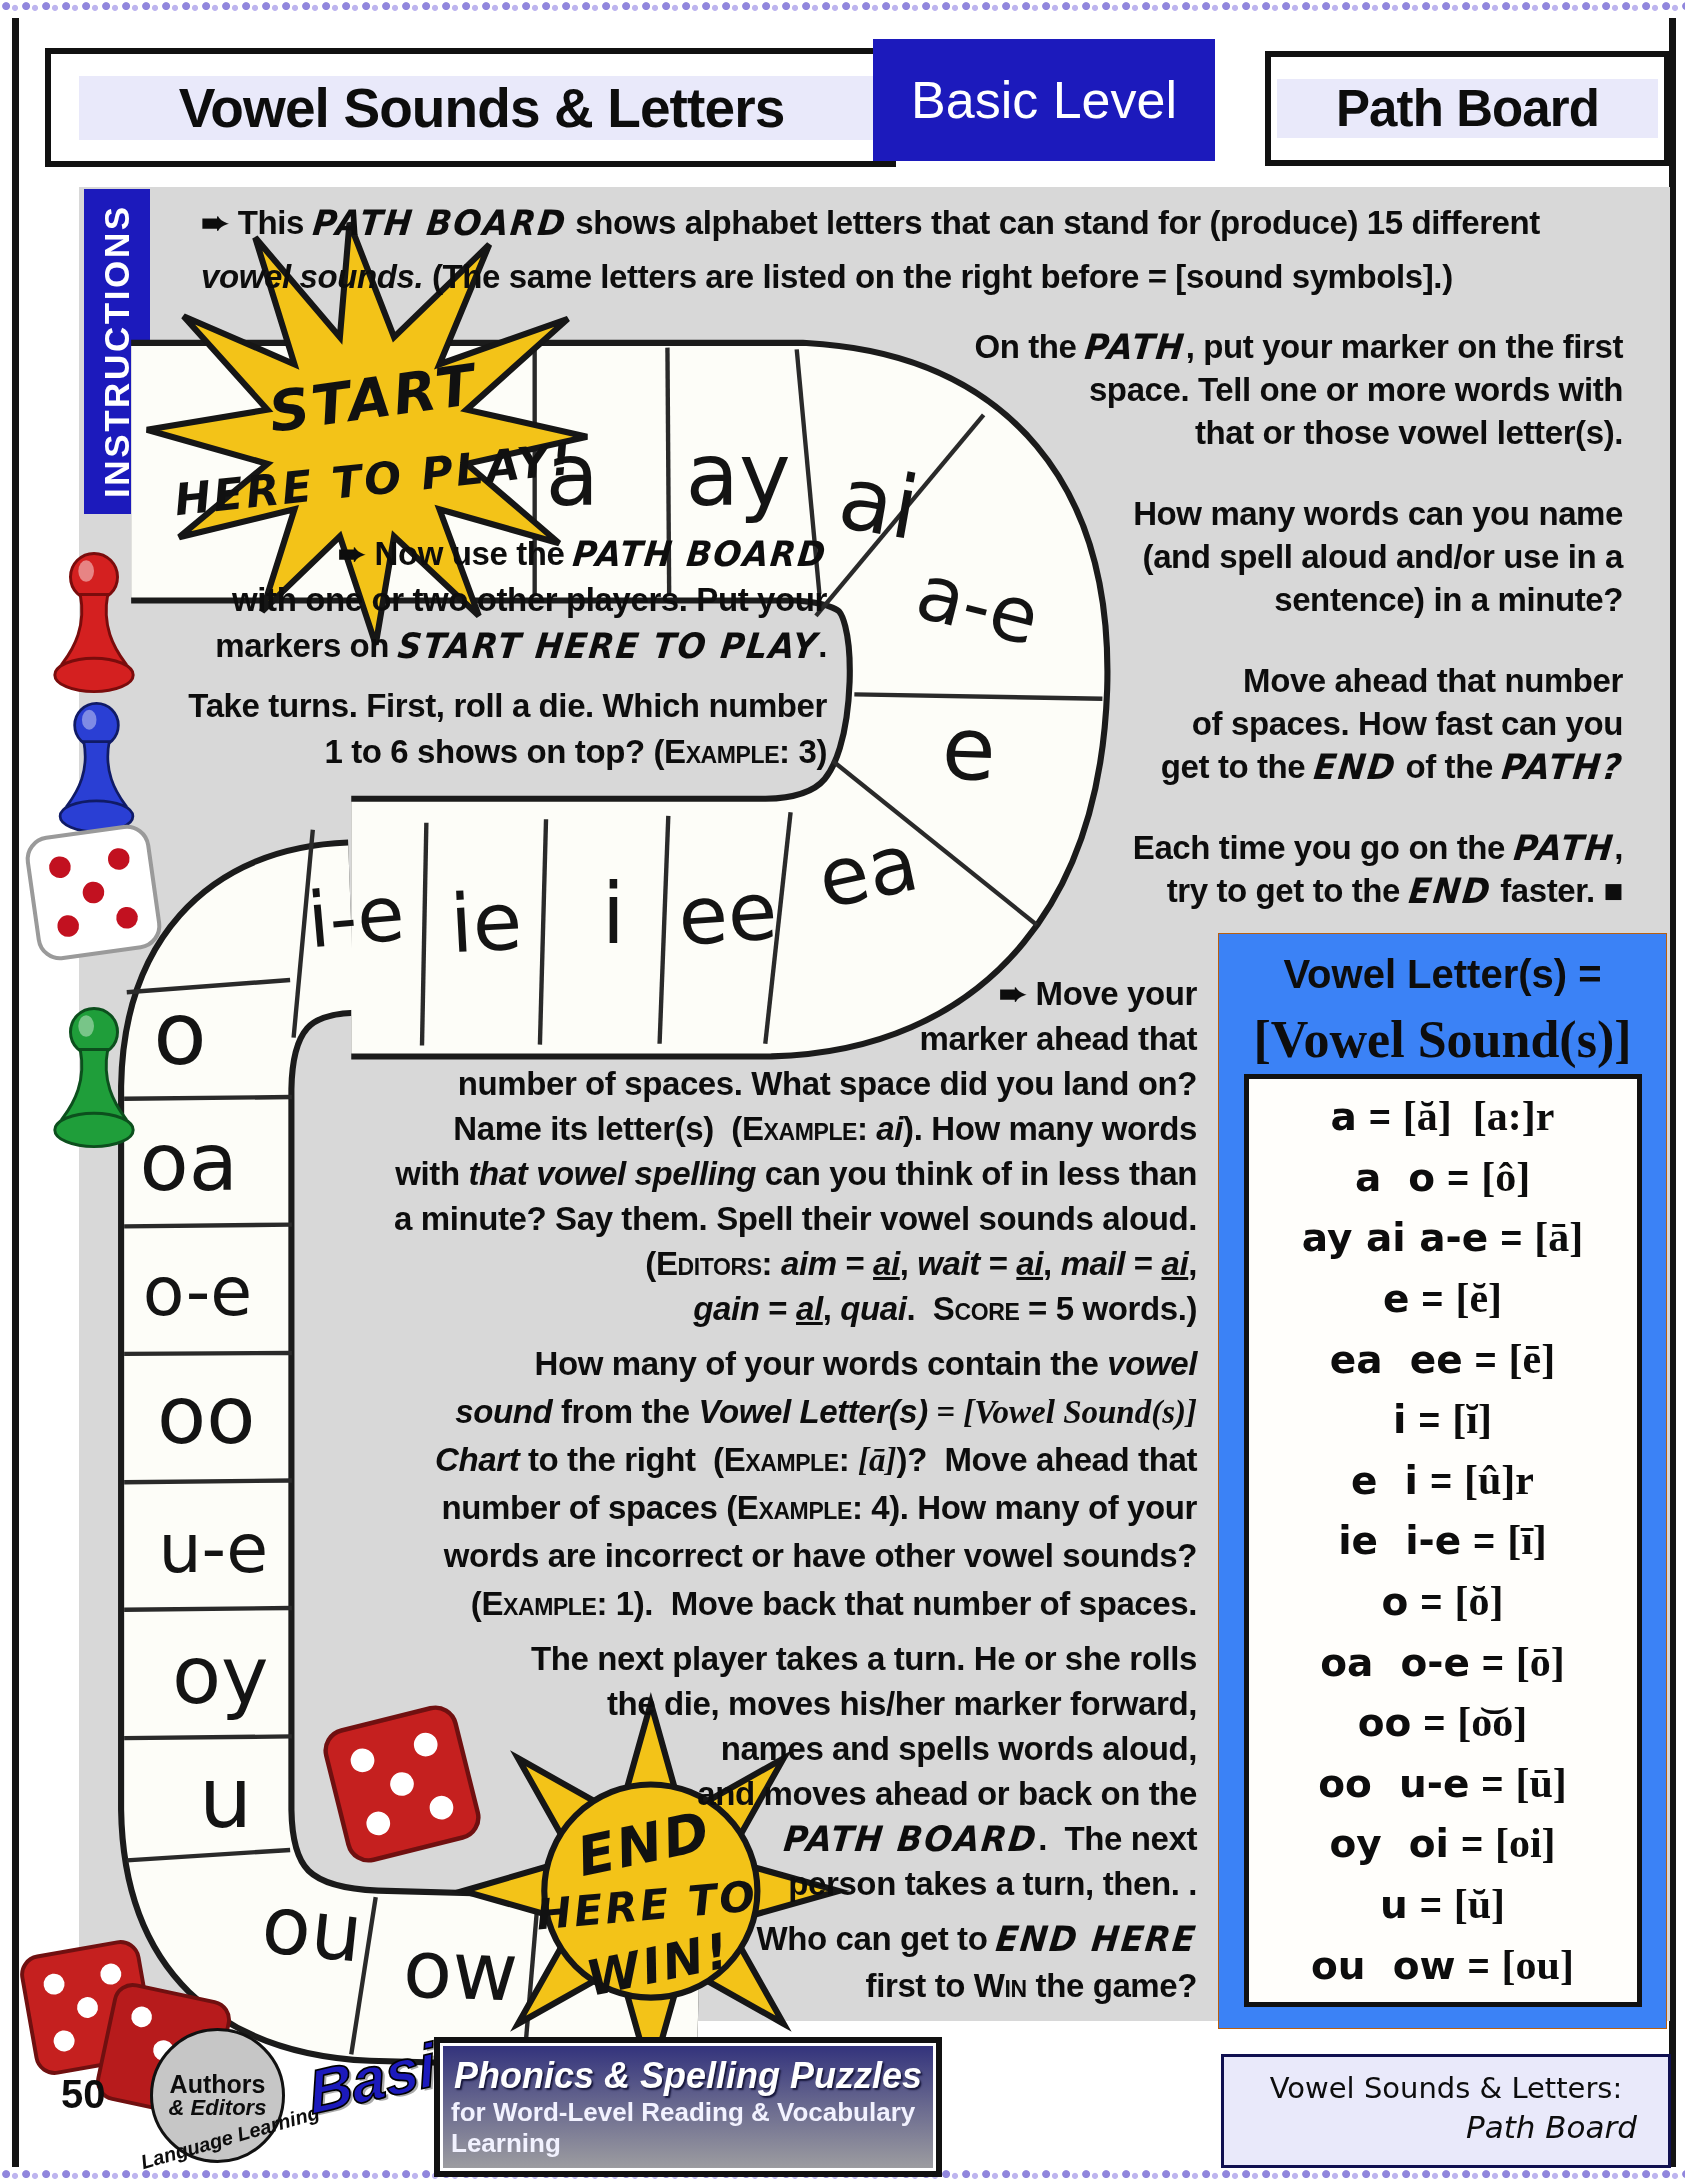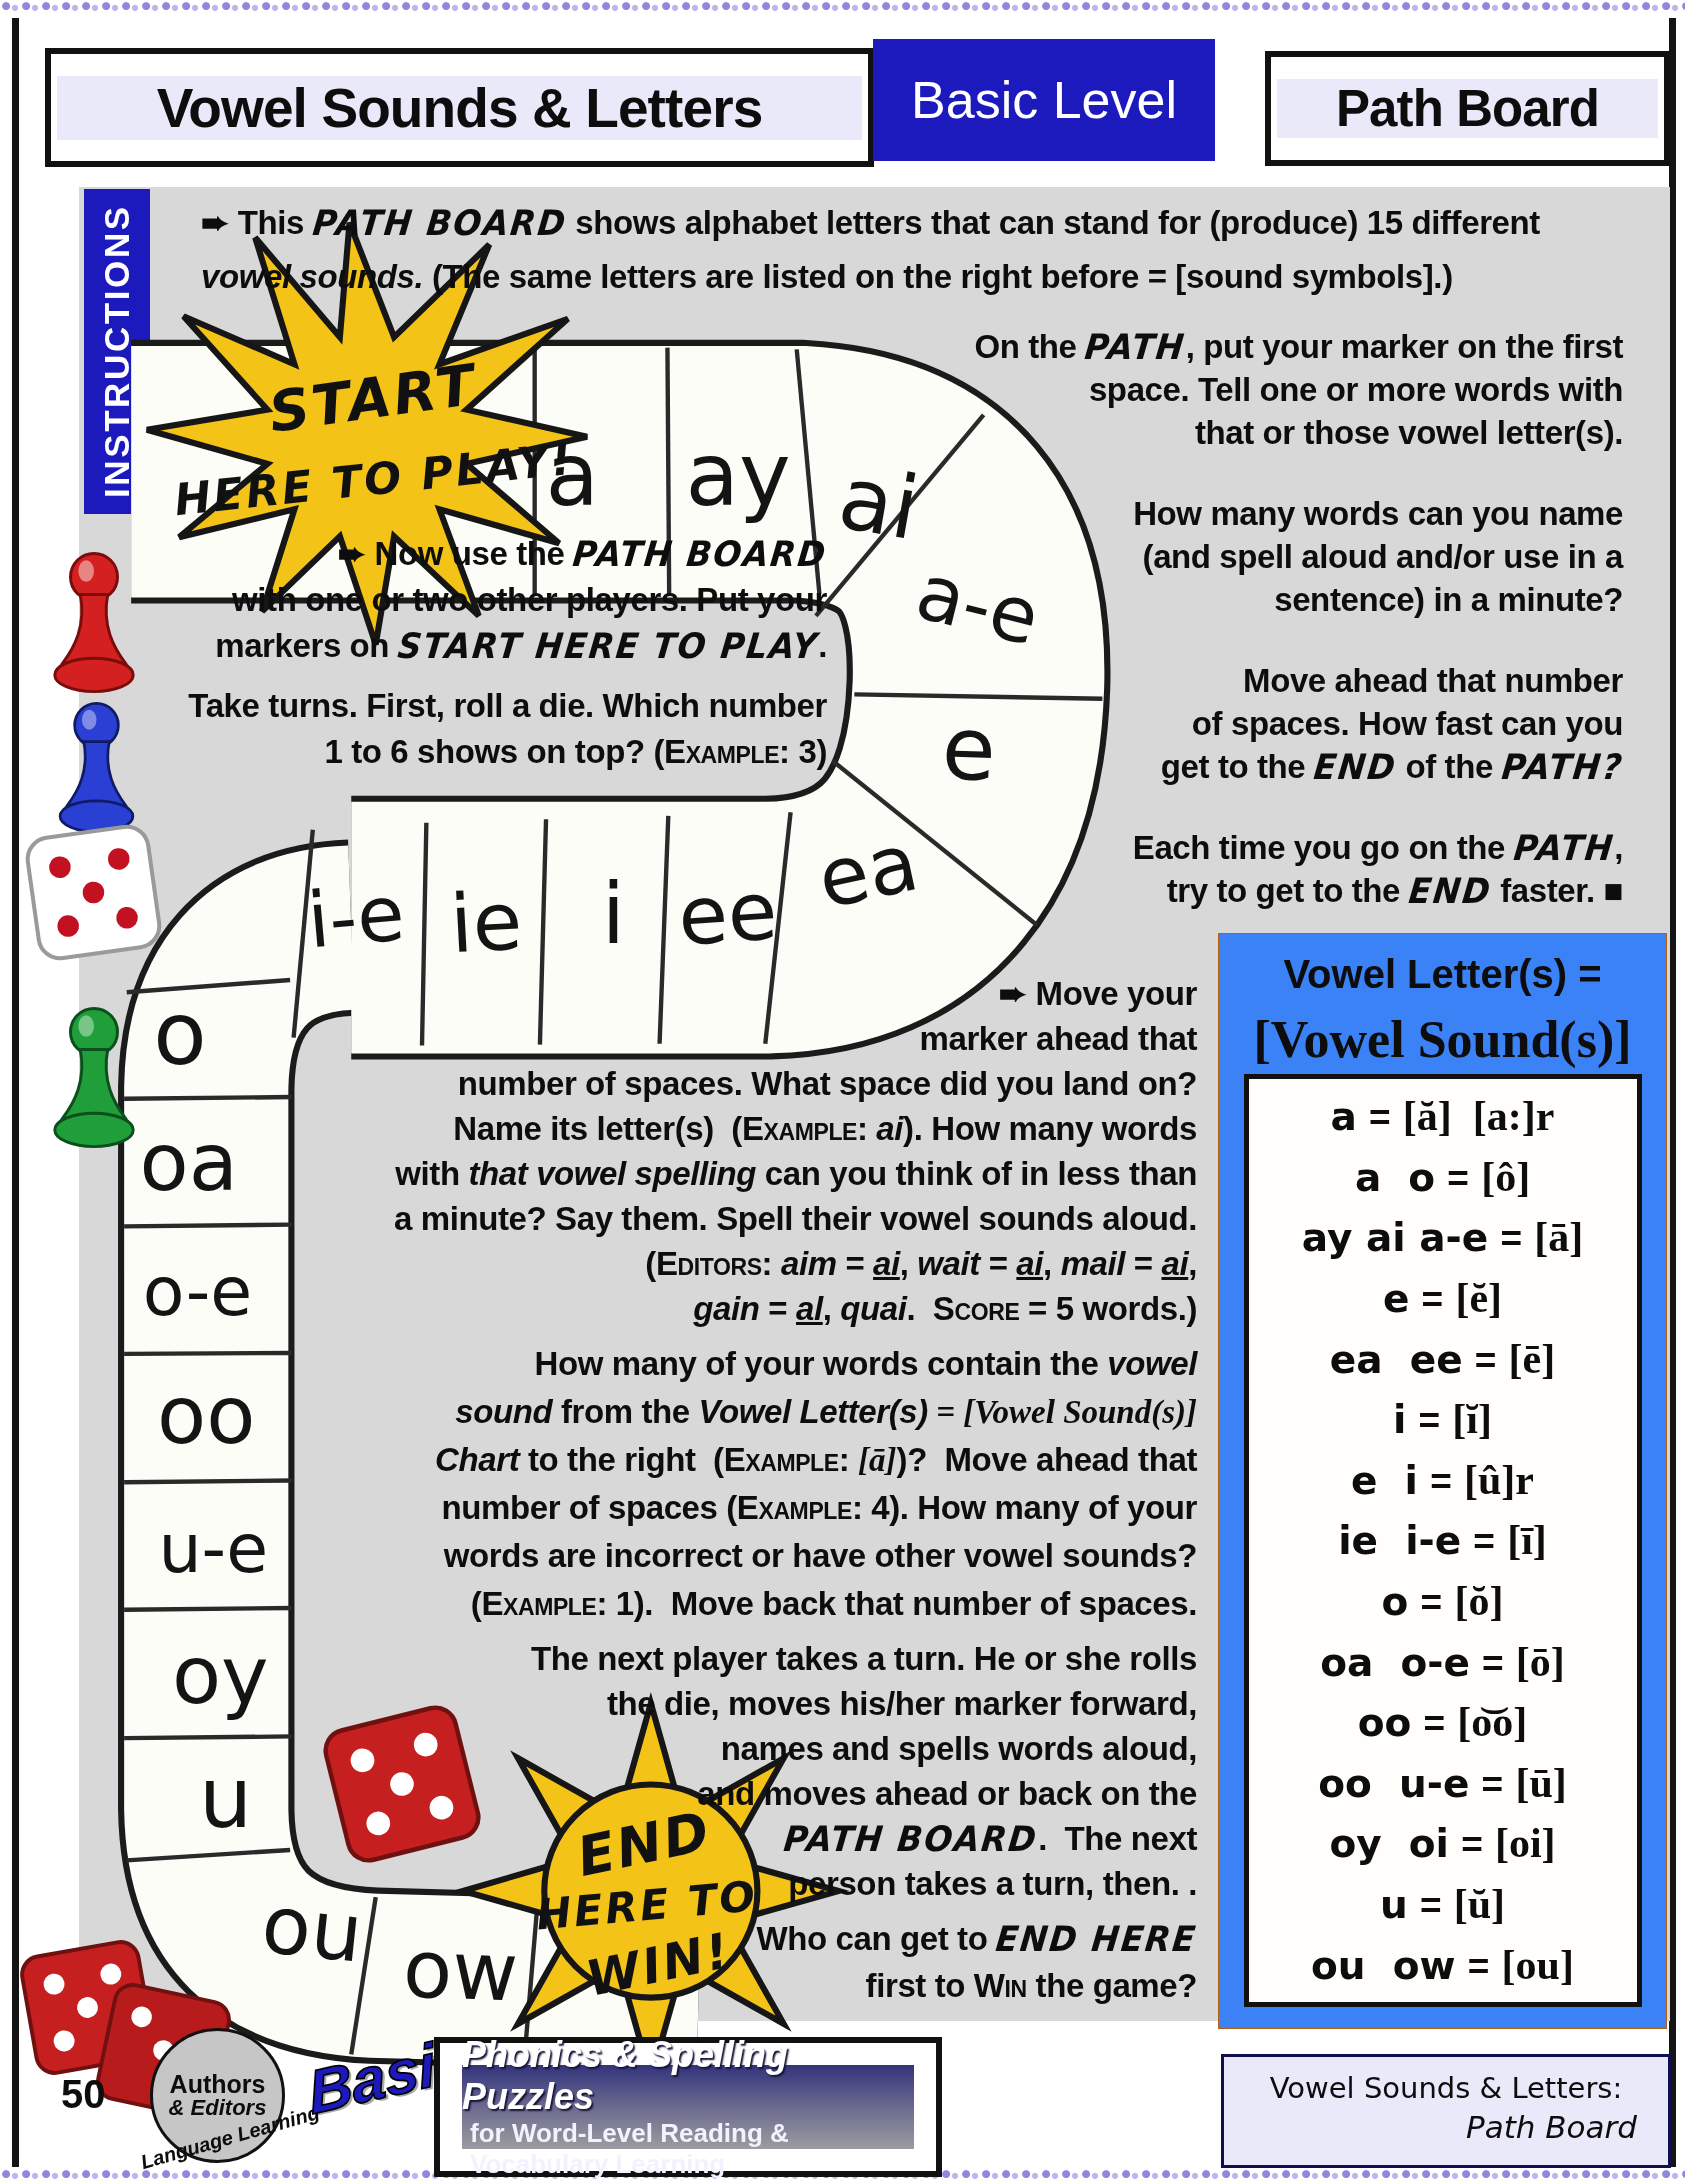--- a/index.html
+++ b/index.html
@@ -11,21 +11,21 @@
                      radial-gradient(circle 3.5px at 15px 7.9px,#beb5ef 2.6px,transparent 3.5px);
     background-size:20px 13px;background-repeat:repeat-x;}
   .deco-top{top:0;} .deco-bottom{bottom:0;}
   .frame{position:absolute;top:17.5px;bottom:14px;width:7px;background:#141414;}
   .frame-l{left:12.2px;} .frame-r{right:10.5px;}
 
   
   .hdr-box{position:absolute;border:6.1px solid #111;background:#fff;display:flex;align-items:center;justify-content:center;}
   .hdr-inner{background:#e9e9fa;flex:1;margin:6.1px;display:flex;align-items:center;justify-content:center;
              font-weight:900;font-size:55px;letter-spacing:-0.9px;}
-  .hdr-left{left:45px;top:48px;width:817px;height:107px;}
+  .hdr-left{left:45px;top:48px;width:817px;height:107px;padding-left:22px;}
   .hdr-right{left:1265px;top:51px;width:393px;height:103px;}
   .hdr-right .hdr-inner{font-size:51px;}
   .hdr-center{position:absolute;left:873px;top:39px;width:342px;height:122px;background:#1c1abc;
               display:flex;align-items:center;justify-content:center;color:#fff;font-weight:400;font-size:52px;}
 
   .gray-panel{position:absolute;left:79px;top:187px;width:1591px;height:1834px;background:#d8d8d8;z-index:1;}
 
   .vbar{position:absolute;left:84px;top:189px;width:66px;height:325px;background:#1c1abc;z-index:2;
         color:#fff;font-weight:800;font-size:35px;letter-spacing:2.6px;
         writing-mode:vertical-rl;transform:rotate(180deg);text-align:center;line-height:66px;overflow:hidden;}
@@ -78,21 +78,21 @@
                display:flex;flex-direction:column;align-items:center;justify-content:center;}
   .logo-l1{font-weight:900;font-size:25px;}
   .logo-l2{font-weight:900;font-style:italic;font-size:22px;margin-top:-3.5px;}
   .logo-banner{position:absolute;left:-12.2px;top:98px;transform:rotate(-16dedeg);transform:rotate(-16deg);
                font-weight:800;font-style:italic;font-size:20px;white-space:nowrap;}
   .basic{position:absolute;left:307px;top:2040px;z-index:6;color:#1c1abc;font-weight:900;font-style:italic;
          font-size:61px;transform:rotate(-13deg) skewX(-6deg);-webkit-text-stroke:1.7px #000;
          text-shadow:2.6px 2.6px 0 #00000055;}
   .series-box{position:absolute;left:434px;top:2037px;width:496px;height:128px;border:6.1px solid #111;background:#fff;
               z-index:6;display:flex;}
-  .series-inner{flex:1;margin:22px;background:linear-gradient(#33337c,#6a6a8f,#9c9ca0);display:flex;flex-direction:column;
+  .series-inner{flex:1;margin:3px;background:linear-gradient(#33337c,#6a6a8f,#9c9ca0);display:flex;flex-direction:column;
                 align-items:center;justify-content:center;color:#fff;}
   .series-l1{font-style:italic;font-weight:900;font-size:36px;text-shadow:1.7px 1.7px 1.7px #16163a;}
   .series-l2{font-weight:800;font-size:26px;color:#f2f2ff;padding-left:8px;}
   .ref-box{position:absolute;left:1221px;top:2054px;width:444px;height:108px;background:#e9e9fa;border:3.5px solid #101050;z-index:6;}
   .ref-l1{font-family:"DejaVu Sans",sans-serif;font-size:29px;text-align:center;margin-top:14px;}
   .ref-l2{font-family:"DejaVu Sans",sans-serif;font-style:italic;font-size:31px;text-align:right;padding-right:31px;margin-top:3.5px;}
 
   
   text.space-label{font-family:"DejaVu Sans",sans-serif;fill:#141414;}
   text.burst{font-family:"DejaVu Sans",sans-serif;font-weight:700;font-style:italic;fill:#111;letter-spacing:3px;}

